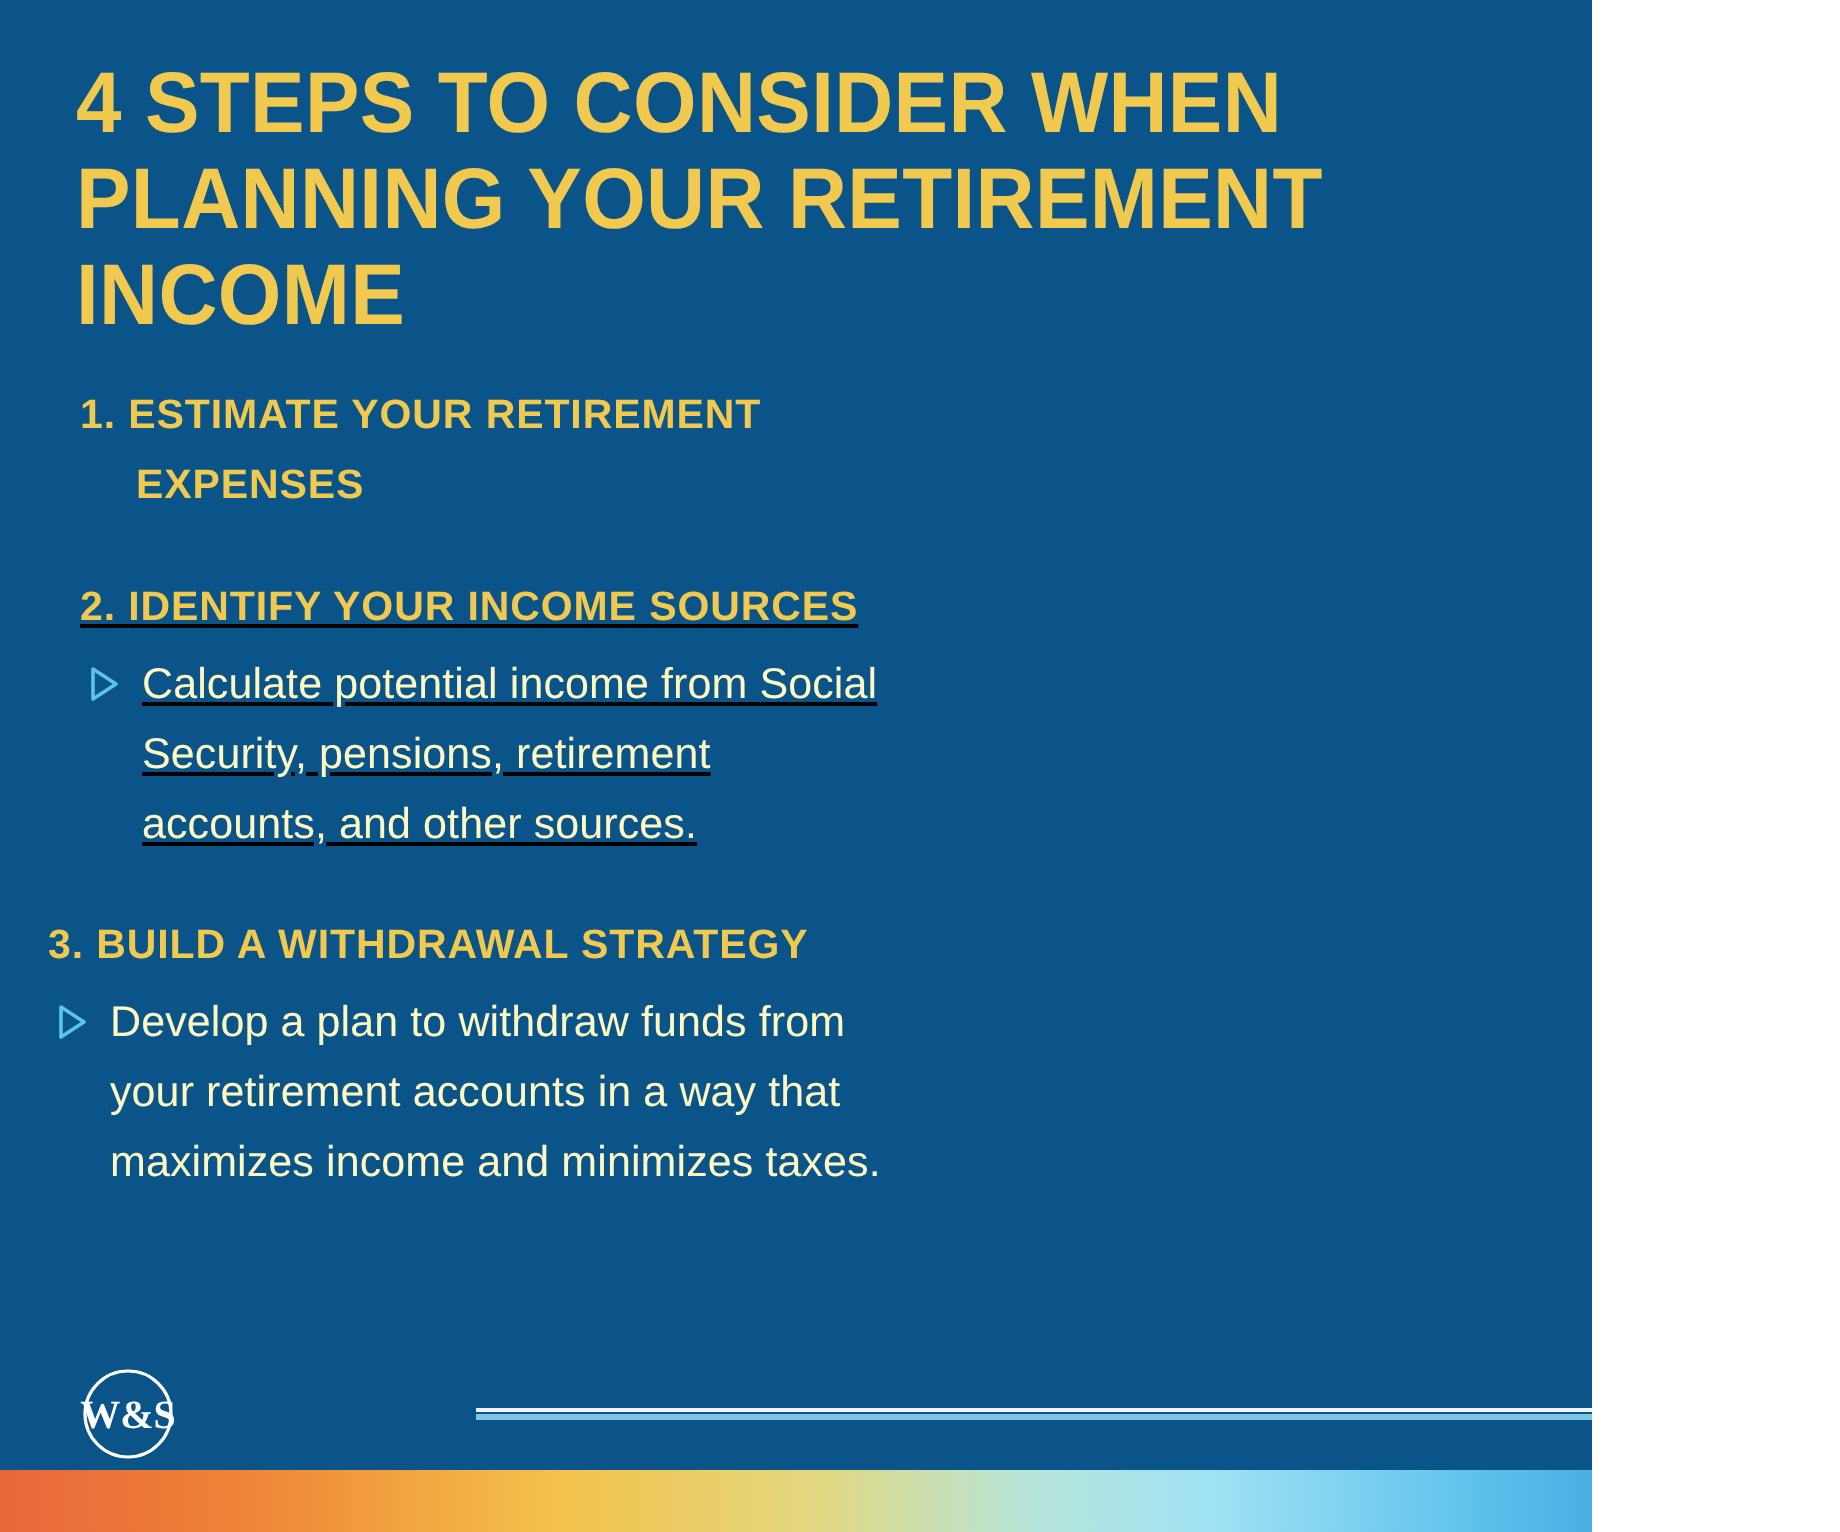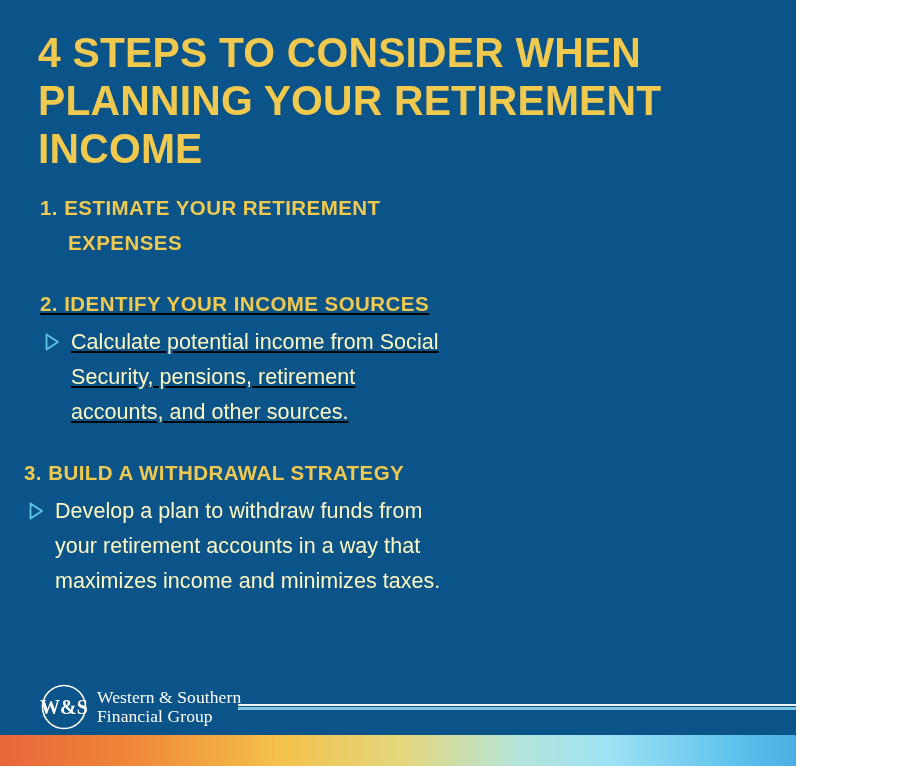--- a/index.html
+++ b/index.html
@@ -219,22 +219,20 @@
   </div>
 
   <div class="footer">
     <div class="logo-wrap">
       <span class="logo-mark">
         <svg width="48" height="48" viewBox="0 0 48 48">
           <circle cx="24" cy="24" r="21.5" fill="none" stroke="#ffffff" stroke-width="1.6"></circle>
           <text x="24" y="31" text-anchor="middle" font-family="Liberation Serif, serif" font-size="20" font-weight="bold" fill="#ffffff">W&amp;S</text>
         </svg>
       </span>
-      <span class="logo-text">Western &amp; Southern
-Financial Group</span>
     </div>
 
     <div class="footer-rule">
       <div class="line-top"></div>
       <div class="line-gap"></div>
       <div class="line-bottom"></div>
     </div>
   </div>
 
   <div class="bottom-bar"></div>

